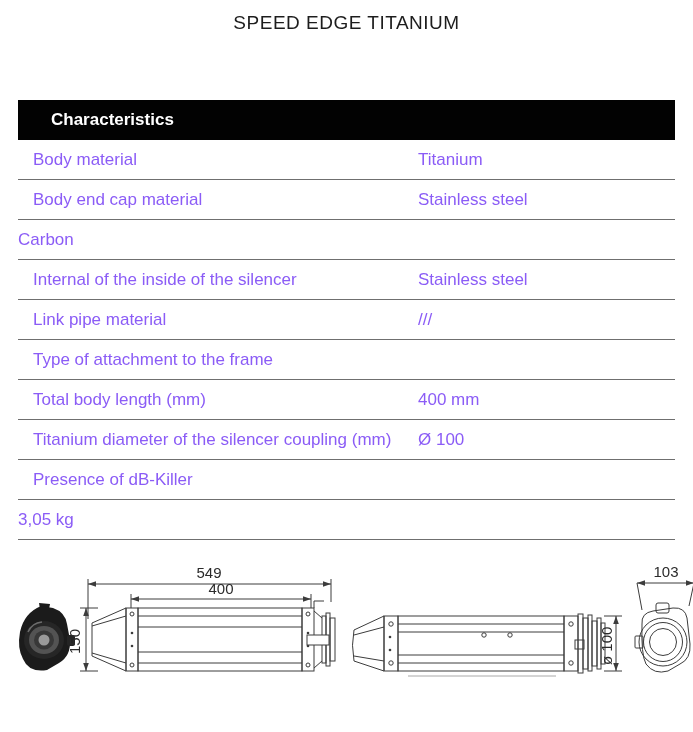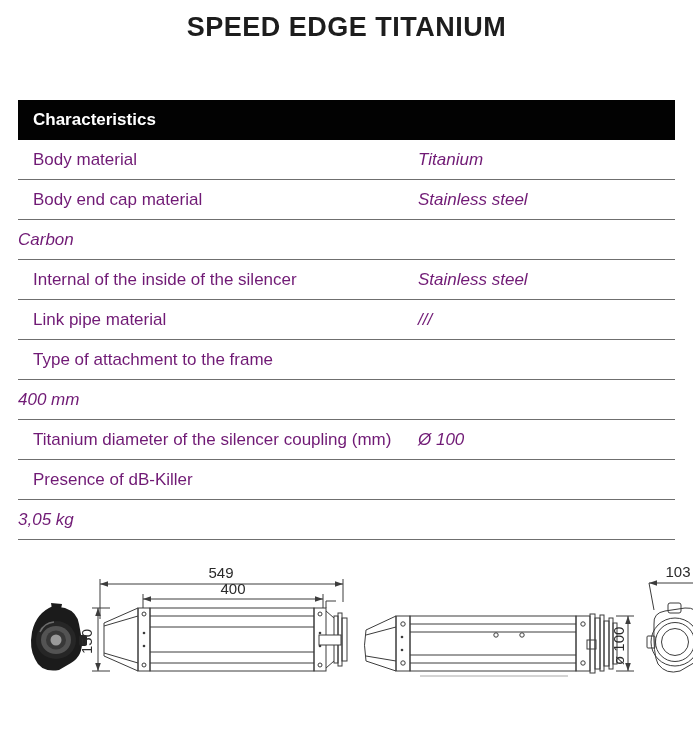--- a/index.html
+++ b/index.html
@@ -3,37 +3,37 @@
 <meta charset="utf-8">
 <style>
   * { margin:0; padding:0; box-sizing:border-box; }
   html,body { background:#ffffff; }
   .page {
     position:relative; width:693px; height:732px; background:#ffffff;
     font-family:"Liberation Sans", sans-serif; overflow:hidden;
   }
   .title {
     position:absolute; top:12px; left:0; width:100%;
-    text-align:center; font-size:27px; font-weight:700;
+    text-align:center; font-size:19px; font-weight:400;
     letter-spacing:0.5px; color:#1d1d1d;
   }
   .spec-table { position:absolute; left:18px; top:100px; width:657px; }
   .thead {
     height:40px; background:#020202; color:#ffffff;
-    display:flex; align-items:center; padding-left:15px;
+    display:flex; align-items:center; padding-left:33px;
     font-size:17px; font-weight:bold;
   }
   .trow {
     height:40px; display:flex; align-items:center;
     border-bottom:1.5px solid #6f6f6f;
-    font-size:17px; color:#701a75;
+    font-size:17px; color:#8b5cf6;
   }
   .cl { width:400px; padding-left:15px; }
-  .cv { flex:1;font-style:italic; }
-  .drawings { position:absolute; left:16px; top:548px; width:563px; height:170px; }
+  .cv { flex:1; }
+  .drawings { position:absolute; left:4px; top:548px; width:563px; height:170px; }
   .dwg { position:absolute; }
   
   .draw line, .draw path, .draw rect, .draw circle, .draw polyline {
     stroke:#3c3c3c; fill:none; stroke-width:1;
   }
   .draw .fillshape { fill:#3c3c3c; stroke:none; }
   .draw .whitefill { fill:#ffffff; stroke:#3c3c3c; }
   .draw .shadowline { stroke:#a8a8a8; }
   .draw text { fill:#2b2b2b; font-size:15px; stroke:none; font-family:"Liberation Sans", sans-serif; }
   
@@ -72,20 +72,21 @@
       <div class="cv">Stainless steel</div>
     </div>
     <div class="trow">
       <div class="cl">Link pipe material</div>
       <div class="cv">///</div>
     </div>
     <div class="trow">
       <div class="cl">Type of attachment to the frame</div>
     </div>
     <div class="trow">
+      <div class="cl">Total body length (mm)</div>
       <div class="cv">400 mm</div>
     </div>
     <div class="trow">
       <div class="cl">Titanium diameter of the silencer coupling (mm)</div>
       <div class="cv">Ø 100</div>
     </div>
     <div class="trow">
       <div class="cl">Presence of dB-Killer</div>
     </div>
     <div class="trow">

